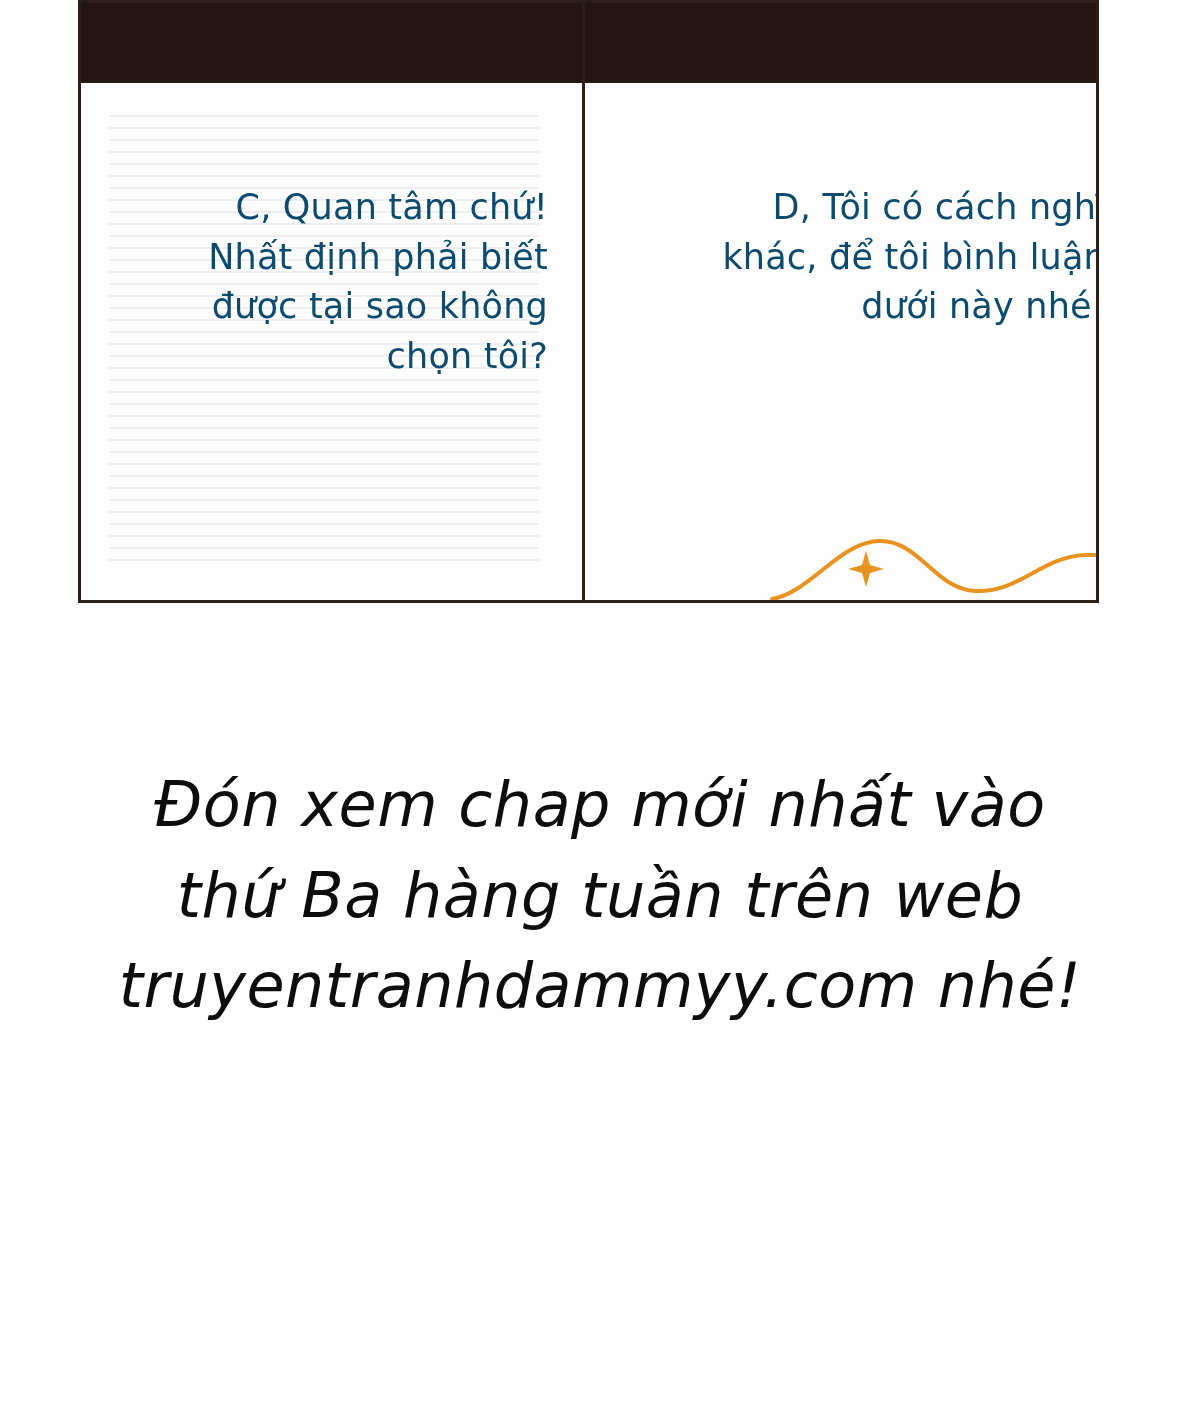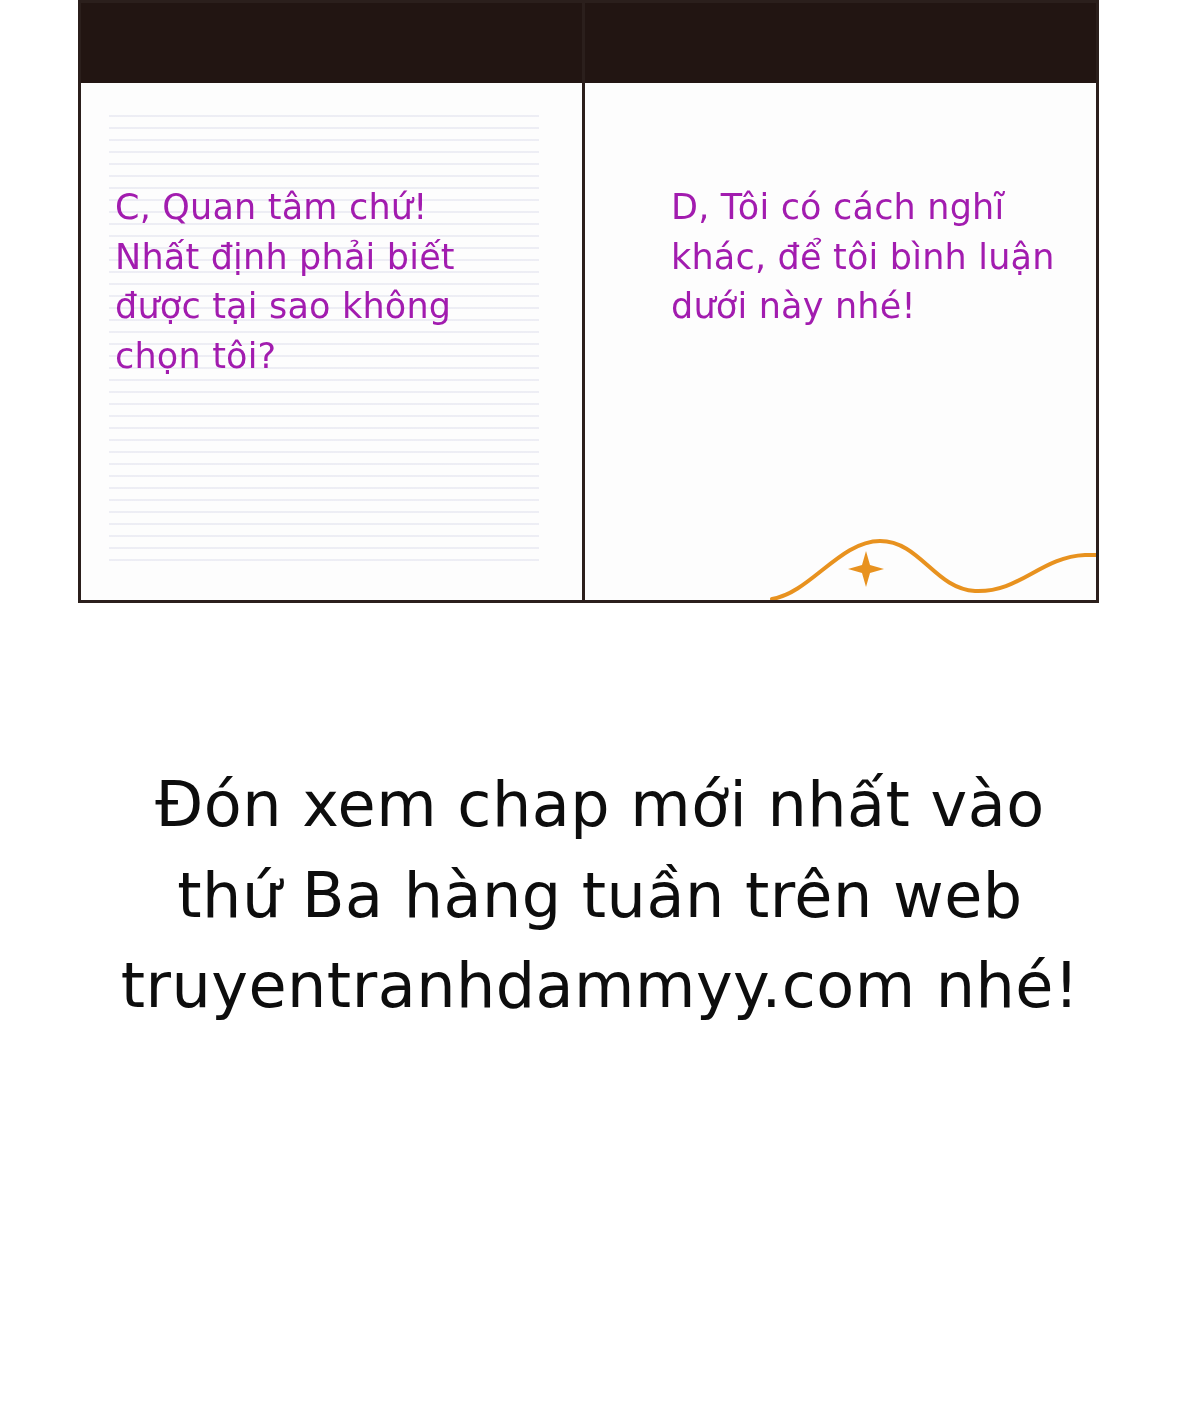--- a/index.html
+++ b/index.html
@@ -82,23 +82,23 @@
       rgba(255,255,255,0) 2px,
       rgba(255,255,255,0) 12px
     );
     pointer-events: none;
   }
 
   .bubble-text {
     position: absolute;
     left: 0;
     width: 100%;
-    text-align: left;
+    text-align: right;
     font-family: "DejaVu Sans", sans-serif;
-    color: #a21caf;
+    color: #0c4a6e;
     line-height: 1.42;
     letter-spacing: 0.2px;
     white-space: pre-line;
   }
 
   .panel-left .bubble-text {
     top: 100px;
     font-size: 35px;
     padding: 0 34px;
     box-sizing: border-box;
@@ -127,20 +127,21 @@
     left: 0;
     top: 760px;
     width: 1200px;
     text-align: center;
     font-family: "DejaVu Sans", sans-serif;
     font-size: 62px;
     line-height: 1.46;
     color: #0d0d0d;
     white-space: pre-line;
     letter-spacing: 0.5px;
+    font-style: italic;
   }
 </style>
 </head>
 <body>
 
 <div id="panels-row">
 
   <div class="panel panel-left">
     <div class="panel-topbar"></div>
     <div class="panel-body">

